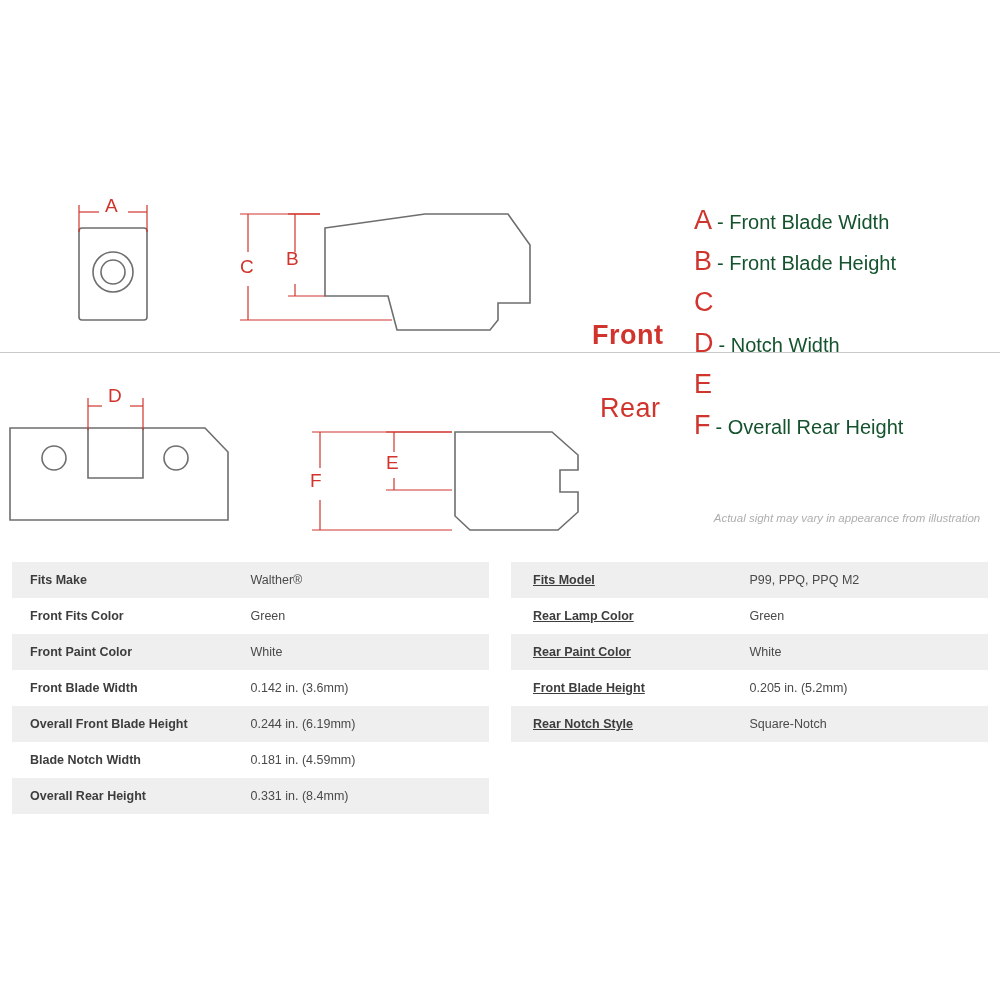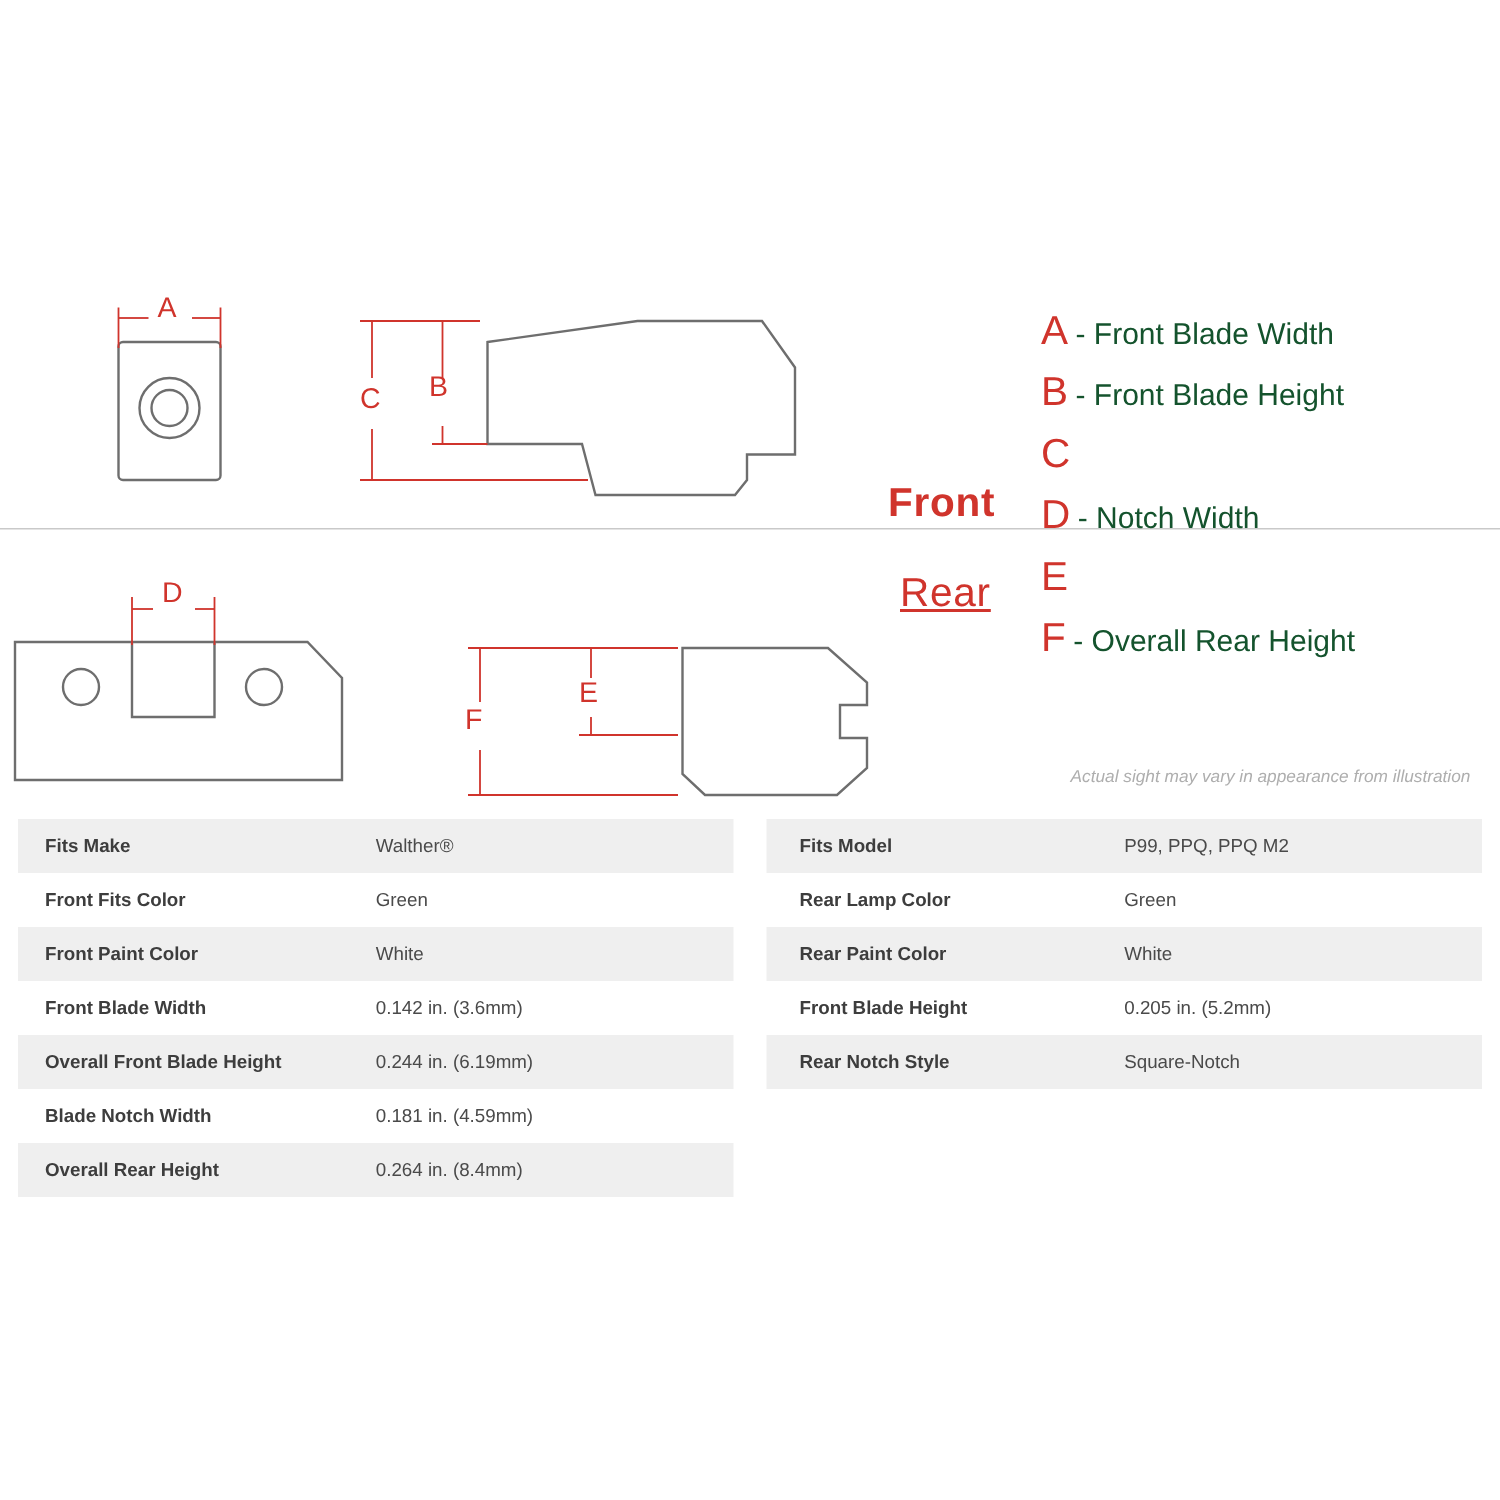--- a/index.html
+++ b/index.html
@@ -44,21 +44,21 @@
   }
 
   
   .section-label {
     position: absolute;
     color: #d0342c;
     font-size: 27px;
     letter-spacing: 0.5px;
   }
   .front-label { left: 592px; top: 320px; font-weight: bold; }
-  .rear-label  { left: 600px; top: 380px; text-decoration: underline; }
+  .rear-label  { left: 600px; top: 393px; }
 
   
   .letter {
     position: absolute;
     color: #d0342c;
     font-size: 19px;
     font-weight: 400;
   }
 
   
@@ -100,40 +100,41 @@
     left: 0;
     top: 546px;
     width: 1000px;
     display: flex;
     gap: 22px;
     padding: 0 12px;
     box-sizing: border-box;
   }
   .spec-col {
     width: 100%;
+    margin-top: 16px;
   }
   .spec-row {
     display: flex;
     align-items: center;
     height: 36px;
     font-size: 12.5px;
   }
   .spec-row.alt { background: #efefef; }
   .spec-label {
     width: 50%;
     padding-left: 18px;
     box-sizing: border-box;
     font-weight: bold;
     color: #3d3d3d;
   }
   .spec-value {
     width: 50%;
     color: #4a4a4a;
   }
-  .spec-col.right .spec-label { padding-left: 22px; }
+  .spec-col.right .spec-label { padding-left: 22px; text-decoration: underline; }
 </style>
 </head>
 <body>
 
 <div class="page">
 
   <div class="diagram">
 
     <div class="divider-line"></div>
 
@@ -257,21 +258,21 @@
       <div class="spec-row alt">
         <div class="spec-label">Overall Front Blade Height</div>
         <div class="spec-value">0.244 in. (6.19mm)</div>
       </div>
       <div class="spec-row">
         <div class="spec-label">Blade Notch Width</div>
         <div class="spec-value">0.181 in. (4.59mm)</div>
       </div>
       <div class="spec-row alt">
         <div class="spec-label">Overall Rear Height</div>
-        <div class="spec-value">0.264 in. (8.4mm)</div>
+        <div class="spec-value">0.331 in. (8.4mm)</div>
       </div>
     </div>
 
     <div class="spec-col right">
       <div class="spec-row alt">
         <div class="spec-label">Fits Model</div>
         <div class="spec-value">P99, PPQ, PPQ M2</div>
       </div>
       <div class="spec-row">
         <div class="spec-label">Rear Lamp Color</div>

